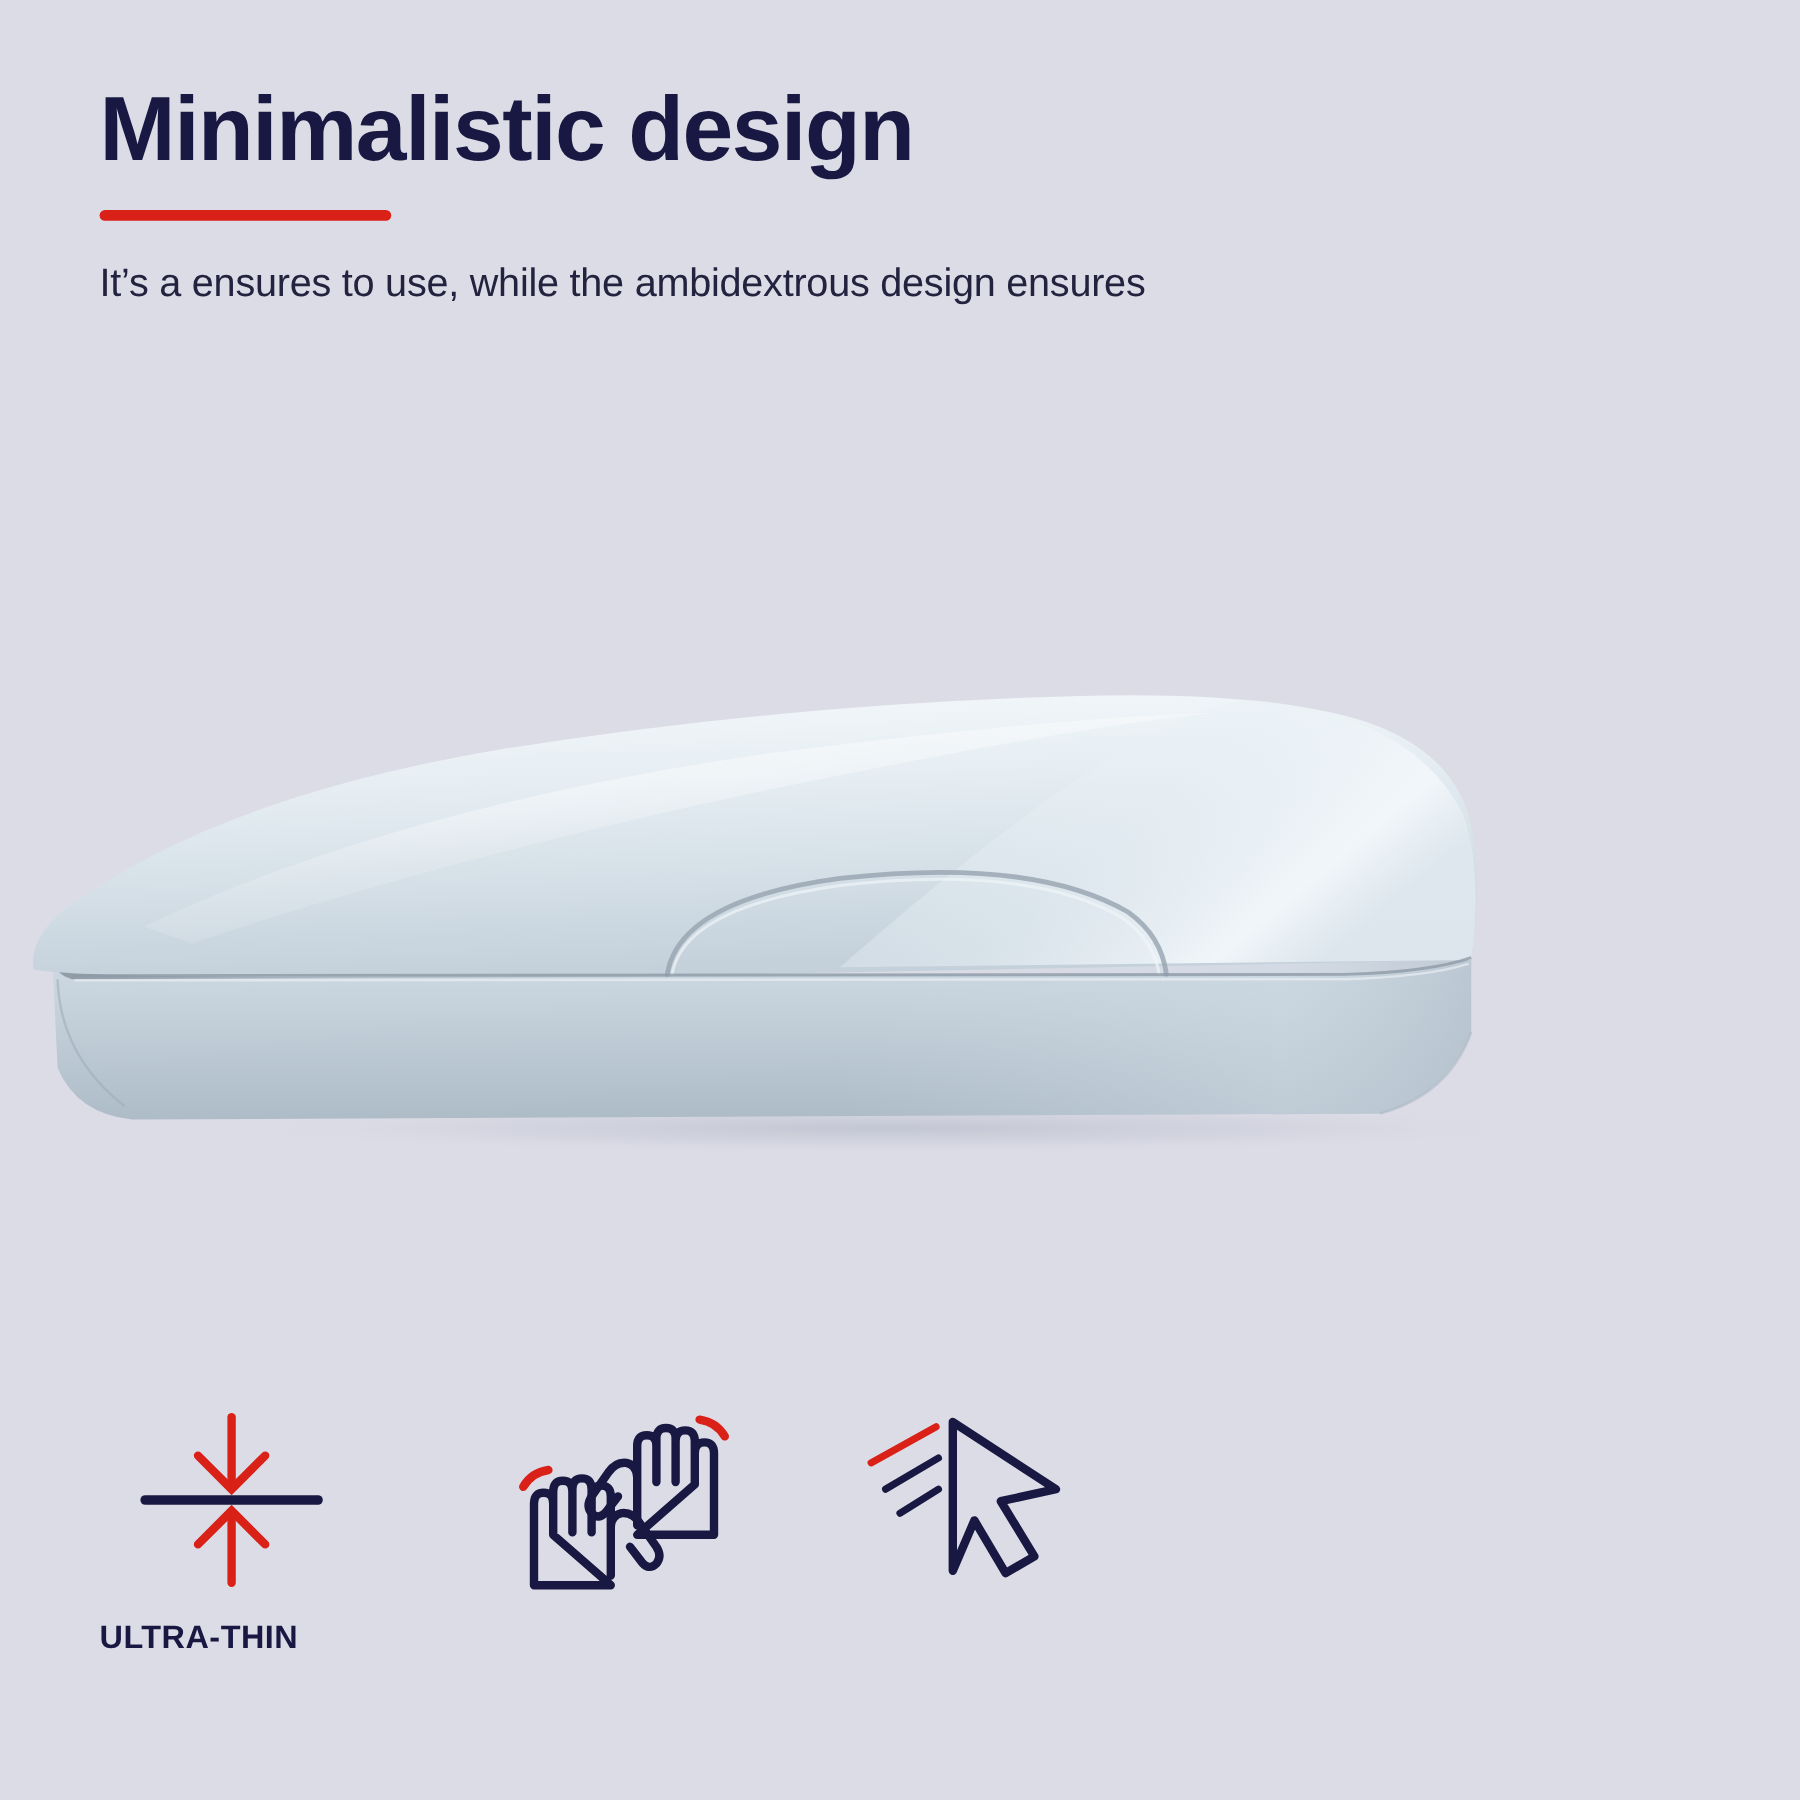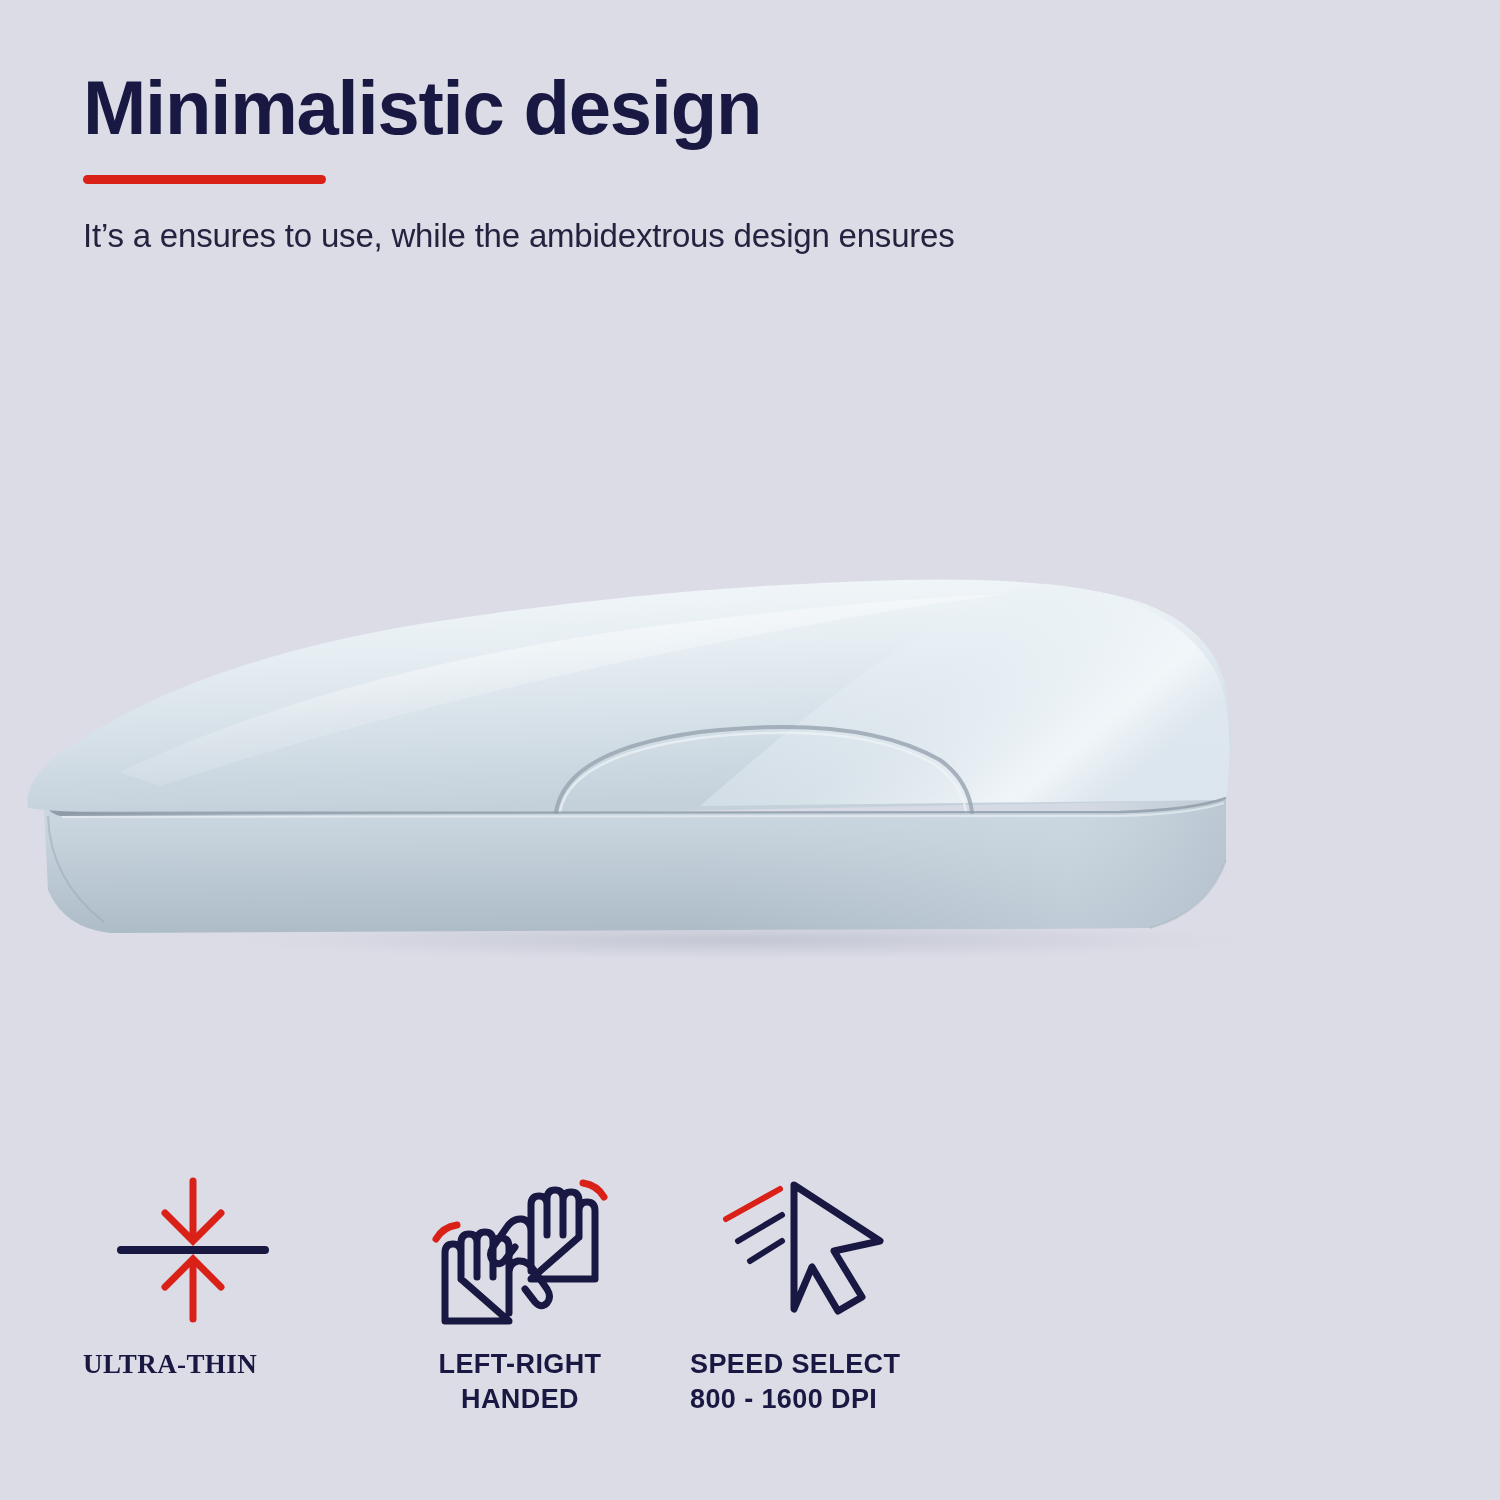--- a/index.html
+++ b/index.html
@@ -86,21 +86,21 @@
     font-weight: bold;
     color: #181842;
     letter-spacing: 0.4px;
     line-height: 1.28;
     text-transform: uppercase;
   }
   .feature-label .ln { display: block; white-space: nowrap; }
 
   .f1 { left: 83px; width: 270px; }
   .f1 .feature-icon { margin-left: 18px; }
-  .f1 .feature-label { text-align: left; font-family: Liberation Serif, serif; }
+  .f1 .feature-label { text-align: left; }
 
   .f2 { left: 390px; width: 260px; }
   .f2 .feature-icon { margin: 0 auto; }
   .f2 .feature-label { text-align: center; }
 
   .f3 { left: 690px; width: 300px; }
   .f3 .feature-icon { margin-left: 22px; }
   .f3 .feature-label { text-align: left; }
 </style>
 </head>
@@ -261,42 +261,34 @@
                    Q 116 134 110 127
                    L 100 114
                    M 84 104 L 84 72 Q 84 63 76 63 Q 68 63 68 72 L 68 102
                    M 68 102 L 68 66 Q 68 57 60 57 Q 52 57 52 66 L 52 102
                    M 52 102 L 52 68 Q 52 59 44 59 Q 36 59 36 68 L 36 104
                    M 36 104 L 36 78 Q 36 69 28 69 Q 20 69 20 78 L 20 146
                    L 84 146 Z"></path>
         </g>
         <path d="M 32 50 Q 18 52 11 64" fill="none" stroke="#d92118" stroke-width="7" stroke-linecap="round"></path>
       </svg>
-      <div class="feature-label">
-        <span class="ln">LEFT-RIGHT</span>
-        <span class="ln">HANDED</span>
-      </div>
     </div>
 
     <div class="feature f3">
       <svg class="feature-icon" width="180" height="150" viewBox="0 0 180 150">
 
         <line x1="14" y1="44" x2="68" y2="14" stroke="#d92118" stroke-width="6" stroke-linecap="round"></line>
         <line x1="26" y1="66" x2="70" y2="40" stroke="#181842" stroke-width="6" stroke-linecap="round"></line>
         <line x1="38" y1="86" x2="70" y2="66" stroke="#181842" stroke-width="6" stroke-linecap="round"></line>
 
         <path d="M 82 134
                  L 82 10
                  L 168 66
                  L 122 76
                  L 150 122
                  L 126 136
                  L 100 92
                  Z" fill="none" stroke="#181842" stroke-width="7" stroke-linejoin="round" stroke-linecap="round"></path>
       </svg>
-      <div class="feature-label">
-        <span class="ln">SPEED SELECT</span>
-        <span class="ln">800 - 1600 DPI</span>
-      </div>
     </div>
 
   </div>
 </div>
 
 </body></html>

